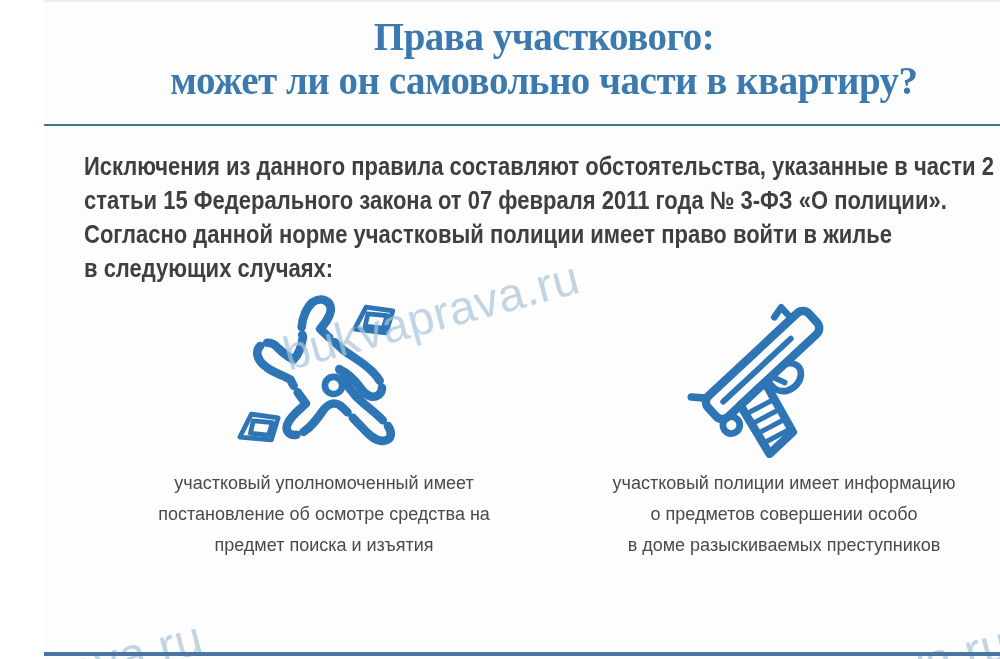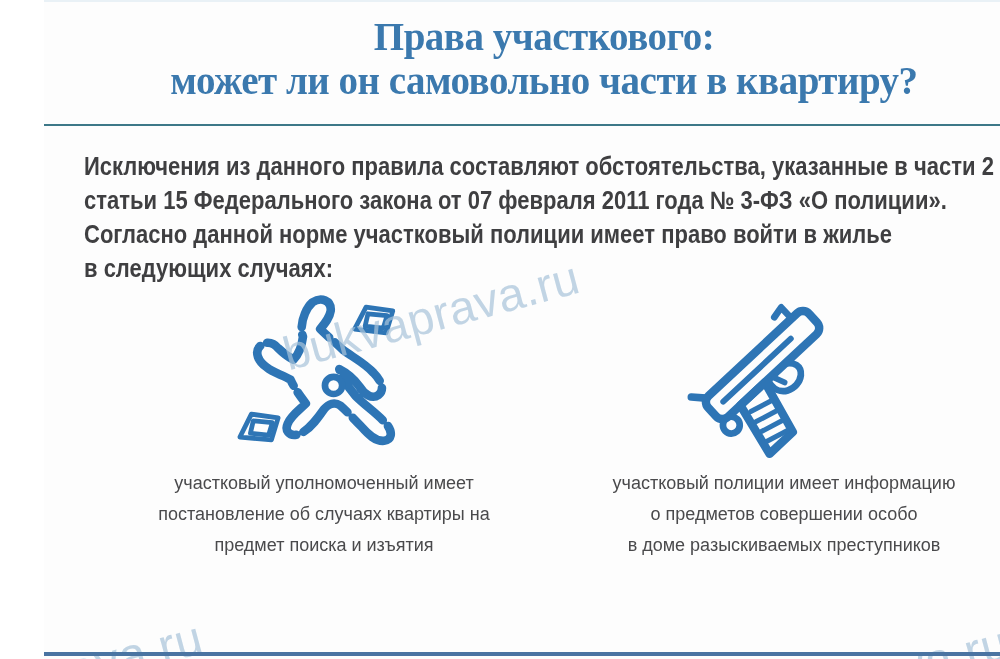--- a/index.html
+++ b/index.html
@@ -135,21 +135,21 @@
             <path class="stroke" stroke-width="5" d="M 146,28 L 166,30 L 162,43 L 143,41 Z"></path>
           </g>
           <g>
             <path class="stroke" stroke-width="5" d="M 12,157 L 24,133 L 52,137 L 45,160 Z"></path>
             <path class="stroke" stroke-width="5" d="M 26,140 L 46,142 L 42,155 L 23,153 Z"></path>
           </g>
         </svg>
       </div>
       <div class="col-text">
         <div>участковый уполномоченный имеет</div>
-        <div>постановление об случаях квартиры на</div>
+        <div>постановление об осмотре средства на</div>
         <div>предмет поиска и изъятия</div>
       </div>
     </div>
 
     <div class="column col-gun">
       <div class="icon-wrap">
         <svg width="168" height="178" viewBox="0 0 200 200">
           <g transform="rotate(-43 100 100)">
             <rect class="stroke" stroke-width="10" x="18" y="70" width="164" height="34" rx="10"></rect>
             <path class="stroke" stroke-width="8" d="M 163,68 L 163,52 L 149,55"></path>

